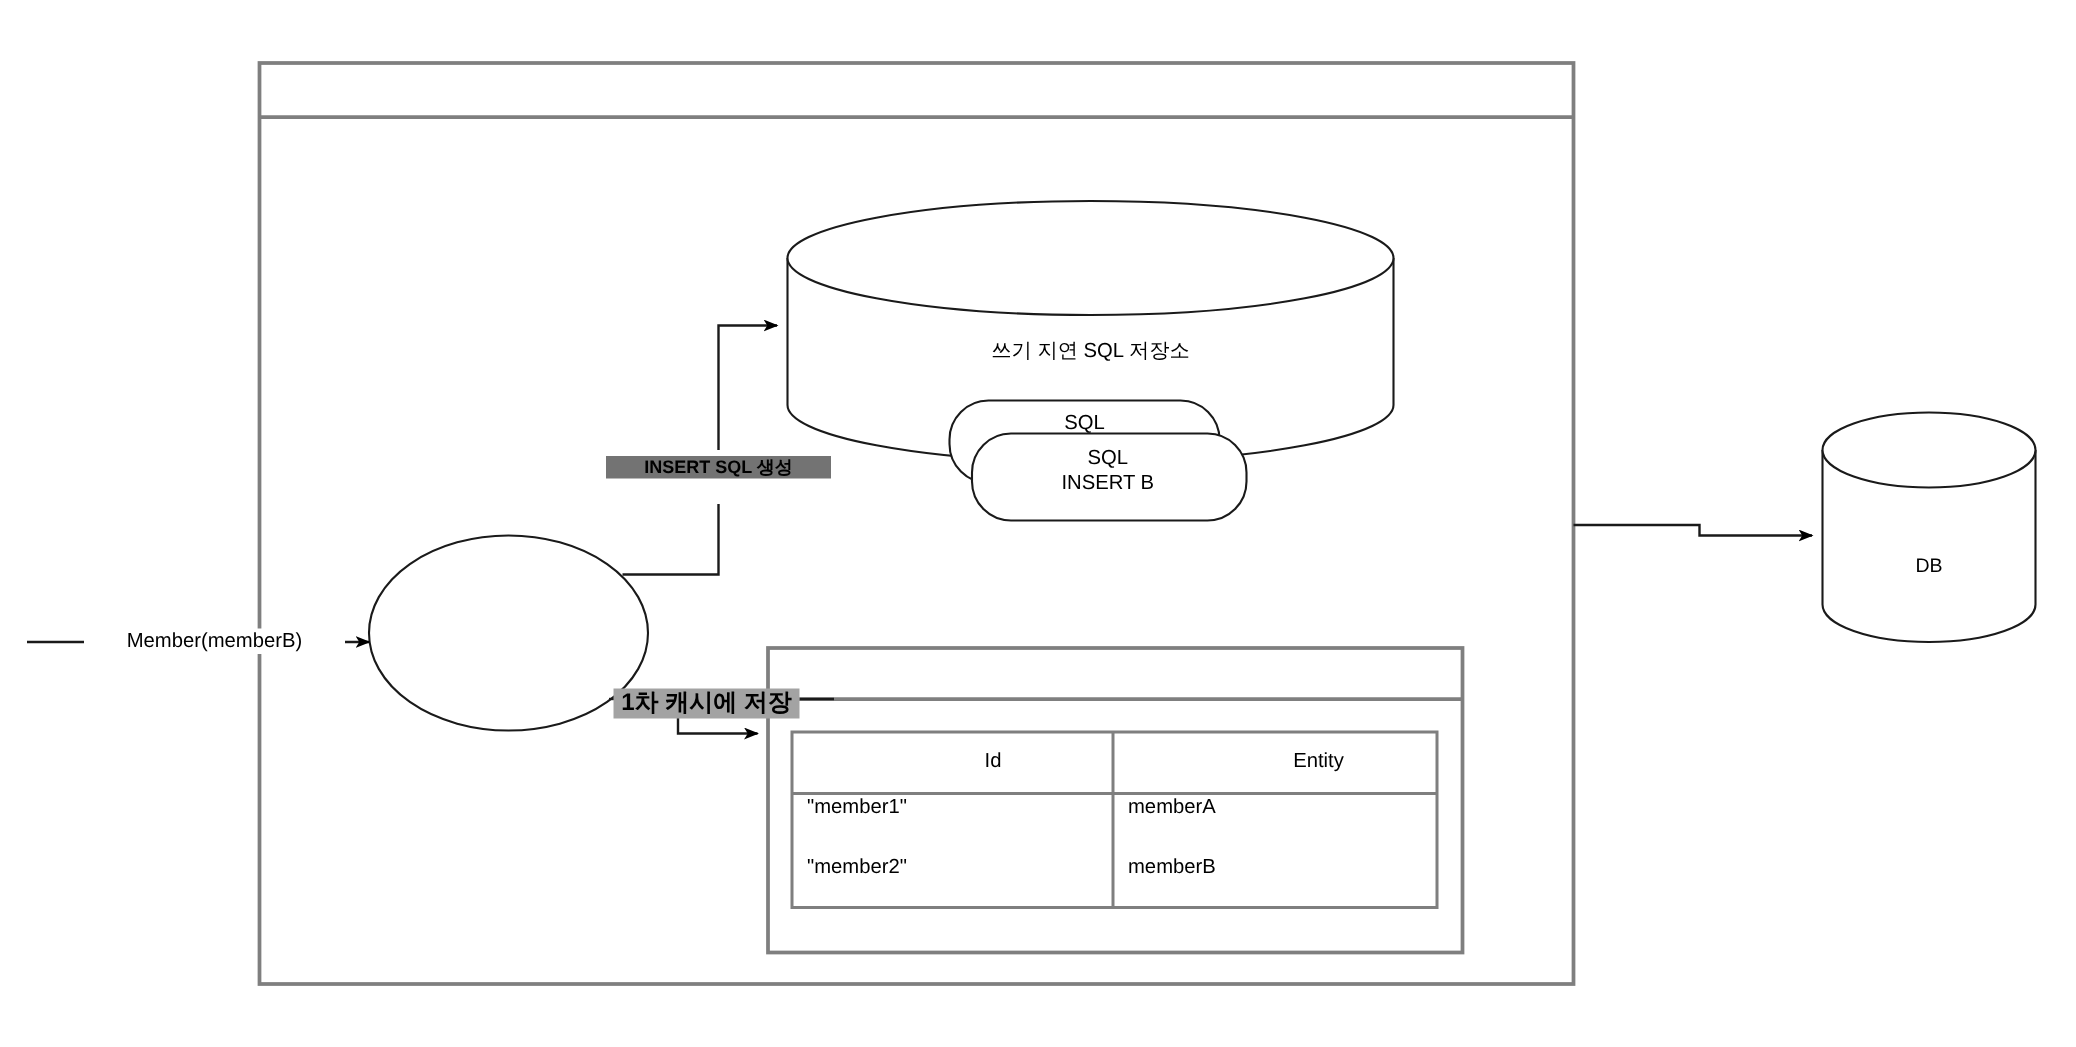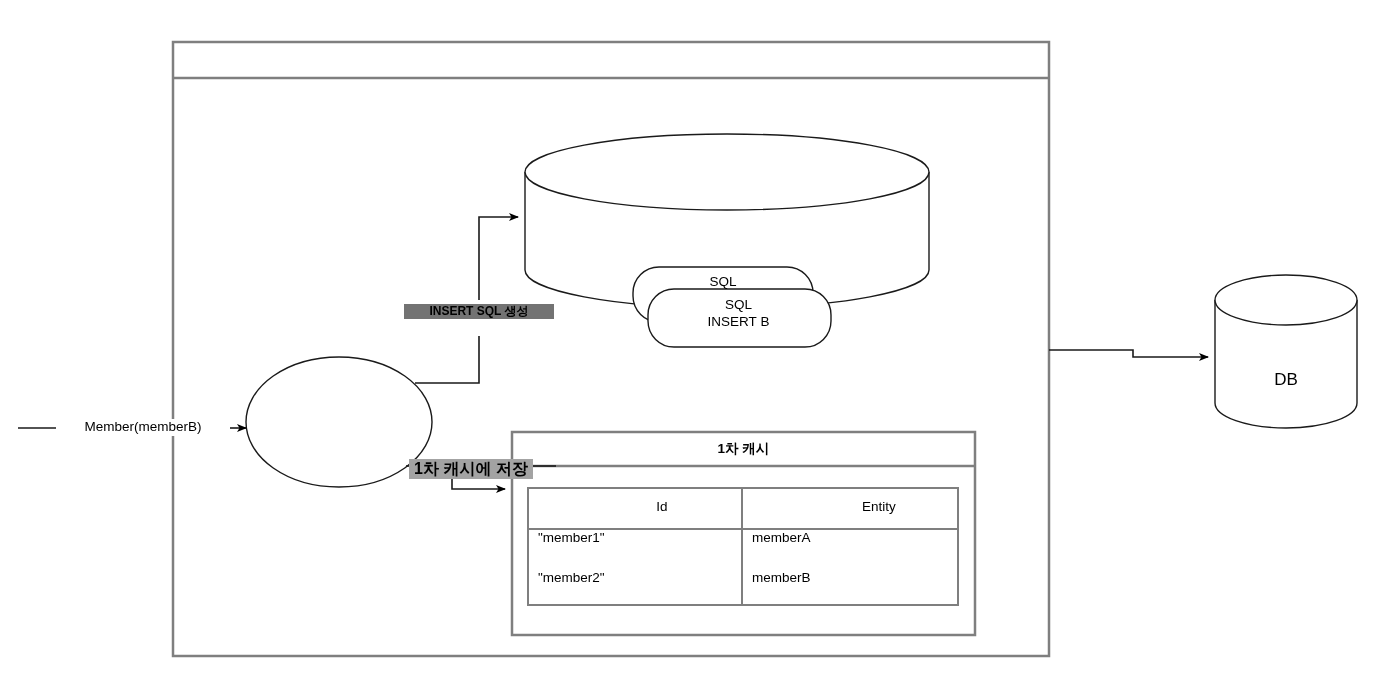--- a/index.html
+++ b/index.html
@@ -104,21 +104,21 @@
   .cell {
     position: absolute;
     font-size: 13.5px;
     color: #000000;
     white-space: pre;
   }
   .cell-head { text-align: center; padding-left: 27px; }
   .cell-body { text-align: left; }
   
   .cap-db {
-    font-size: 17px;
+    font-size: 13px;
     width: 142px;
     left: 1215px;
     top: 369px;
   }
 </style>
 </head>
 <body>
 
 <div id="canvas">
 
@@ -178,33 +178,33 @@
       <line x1="533" y1="466" x2="556" y2="466" stroke="#1a1a1a" stroke-width="1.6"></line>
       <path d="M452,476 L452,489 L505,489" fill="none" stroke="#1a1a1a" stroke-width="1.6" marker-end="url(#arrowFilled)"></path>
     </g>
 
     <g>
       <path d="M1049,350 L1133,350 L1133,357 L1208,357" fill="none" stroke="#1a1a1a" stroke-width="1.6" marker-end="url(#arrowFilled)"></path>
     </g>
   </svg>
 
 
+  <div class="lbl cap-store">쓰기 지연 SQL 저장소</div>
 
   <div class="lbl cap-sql-back"><span>SQL</span></div>
 
   <div class="lbl cap-sql-front"><span>SQL</span><br><span>INSERT B</span></div>
 
 
   <div class="lbl cap-persist">Member(memberB)</div>
 
   <div class="lbl lbl-bold cap-insert-sql">INSERT SQL 생성</div>
 
   <div class="lbl lbl-bold cap-first-cache-save">1차 캐시에 저장</div>
 
-  <div class="lbl cap-cache-title">1차 캐시</div>
 
   <div class="cell cell-head" style="left:528px; top:499px; width:214px;">Id</div>
   <div class="cell cell-head" style="left:742px; top:499px; width:220px;">Entity</div>
 
   <div class="cell cell-body" style="left:538px; top:530px; width:200px;">"member1"</div>
   <div class="cell cell-body" style="left:752px; top:530px; width:200px;">memberA</div>
 
   <div class="cell cell-body" style="left:538px; top:570px; width:200px;">"member2"</div>
   <div class="cell cell-body" style="left:752px; top:570px; width:200px;">memberB</div>
 

